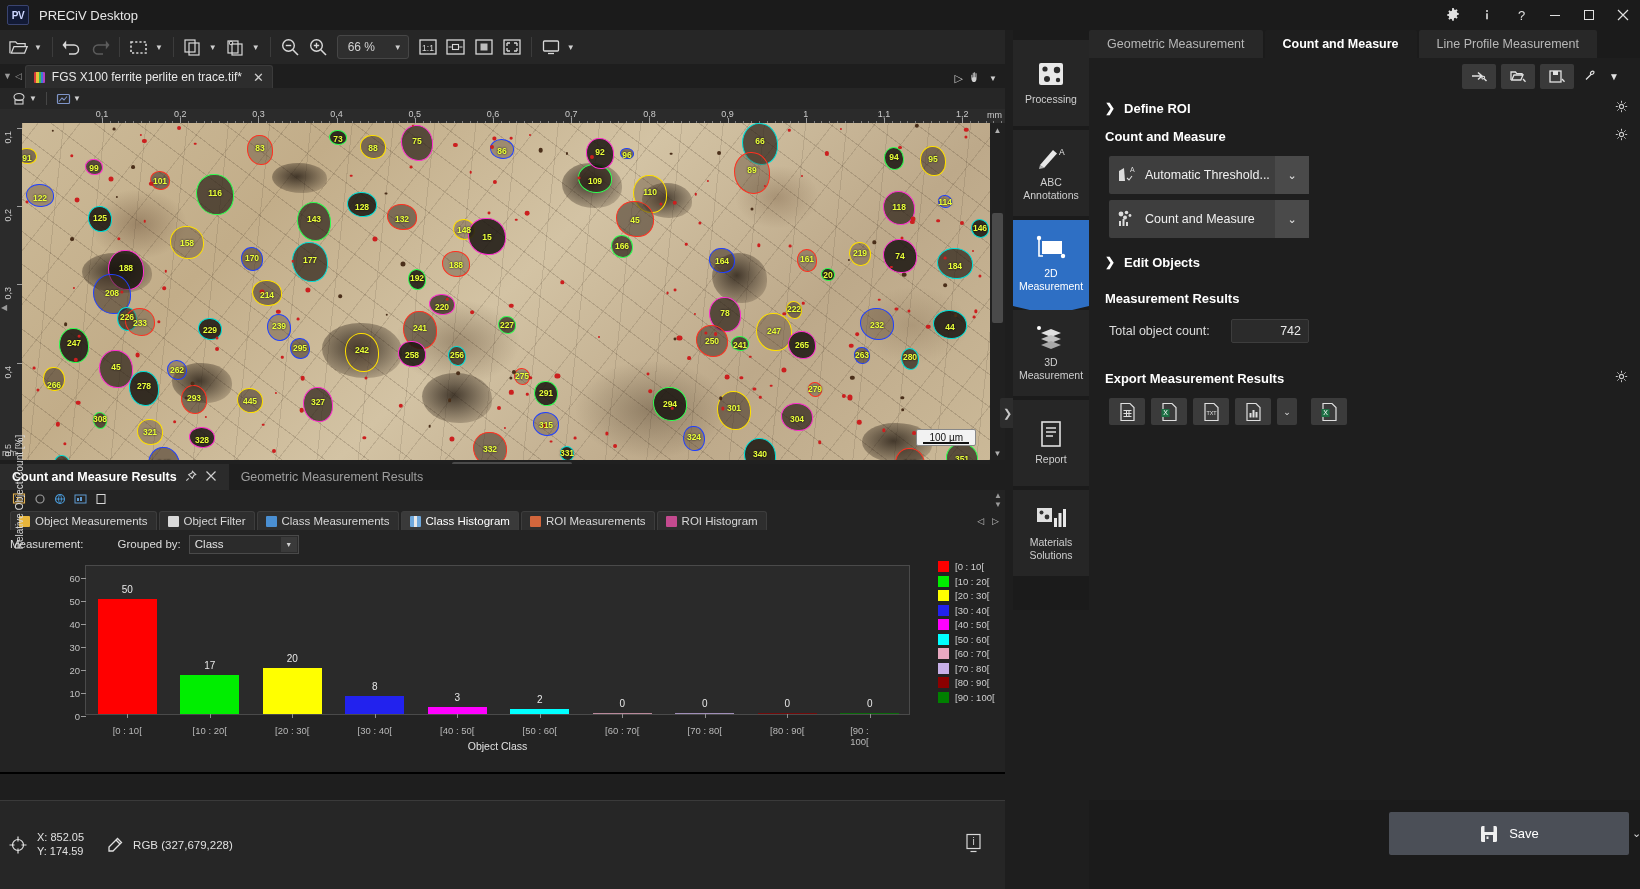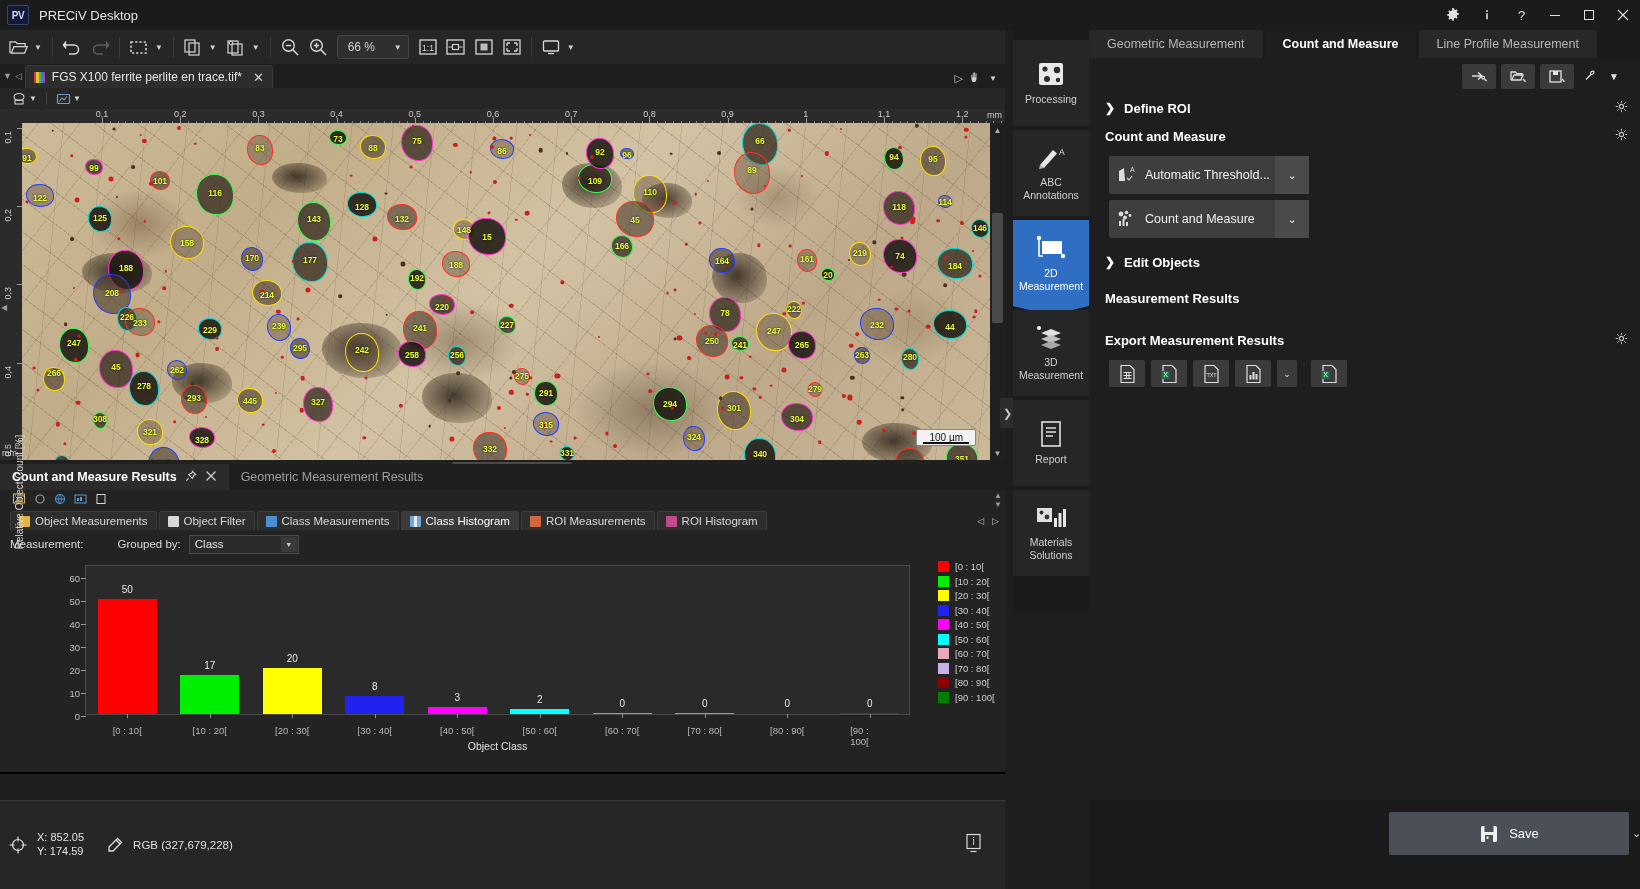--- a/index.html
+++ b/index.html
@@ -898,21 +898,21 @@
           <div class="lbl" style="left: 18px; top: 75px; color: rgb(234, 255, 58);">122</div>
           <div class="lbl" style="left: 78px; top: 95px; color: rgb(234, 255, 58);">125</div>
           <div class="lbl" style="left: 138px; top: 58px; color: rgb(234, 255, 58);">101</div>
           <div class="lbl" style="left: 193px; top: 70px; color: rgb(234, 255, 58);">116</div>
           <div class="lbl" style="left: 165px; top: 120px; color: rgb(234, 255, 58);">158</div>
           <div class="lbl" style="left: 104px; top: 145px; color: rgb(234, 255, 58);">188</div>
           <div class="lbl" style="left: 90px; top: 170px; color: rgb(234, 255, 58);">208</div>
           <div class="lbl" style="left: 105px; top: 194px; color: rgb(234, 255, 58);">226</div>
           <div class="lbl" style="left: 118px; top: 200px; color: rgb(234, 255, 58);">233</div>
           <div class="lbl" style="left: 52px; top: 220px; color: rgb(234, 255, 58);">247</div>
-          <div class="lbl" style="left: 32px; top: 250px; color: rgb(234, 255, 58);">266</div>
+          <div class="lbl" style="left: 32px; top: 262px; color: rgb(234, 255, 58);">266</div>
           <div class="lbl" style="left: 94px; top: 244px; color: rgb(234, 255, 58);">45</div>
           <div class="lbl" style="left: 155px; top: 247px; color: rgb(234, 255, 58);">262</div>
           <div class="lbl" style="left: 122px; top: 263px; color: rgb(234, 255, 58);">278</div>
           <div class="lbl" style="left: 172px; top: 275px; color: rgb(234, 255, 58);">293</div>
           <div class="lbl" style="left: 78px; top: 296px; color: rgb(234, 255, 58);">308</div>
           <div class="lbl" style="left: 128px; top: 309px; color: rgb(234, 255, 58);">321</div>
           <div class="lbl" style="left: 180px; top: 317px; color: rgb(234, 255, 58);">328</div>
           <div class="lbl" style="left: 142px; top: 340px; color: rgb(234, 255, 58);">345</div>
           <div class="lbl" style="left: 40px; top: 340px; color: rgb(234, 255, 58);">55</div>
           <div class="lbl" style="left: 238px; top: 25px; color: rgb(234, 255, 58);">83</div>
@@ -1381,20 +1381,24 @@
 
     <div class="sect-header" style="margin-top:10px">
       <span style="font-size:12px">❯</span>
       <span>Edit Objects</span>
     </div>
 
     <div class="sect-title" style="margin-top:8px">
       <span>Measurement Results</span>
     </div>
 
+    <div class="resultrow">
+      <span class="rlabel">Total object count:</span>
+      <span class="resultfield">742</span>
+    </div>
 
     <div class="sect-title" style="margin-top:14px">
       <span>Export Measurement Results</span>
       <span class="gear">
         <svg width="13" height="13" viewBox="0 0 13 13">
             <circle cx="6.5" cy="6.5" r="2.1" fill="none" stroke="currentColor" stroke-width="1.1"></circle>
             <path d="M6.5 .8v2M6.5 10.2v2M.8 6.5h2M10.2 6.5h2M2.4 2.4l1.4 1.4M9.2 9.2l1.4 1.4M10.6 2.4 9.2 3.8M3.8 9.2 2.4 10.6" stroke="currentColor" stroke-width="1"></path>
           </svg>
       </span>
     </div>

